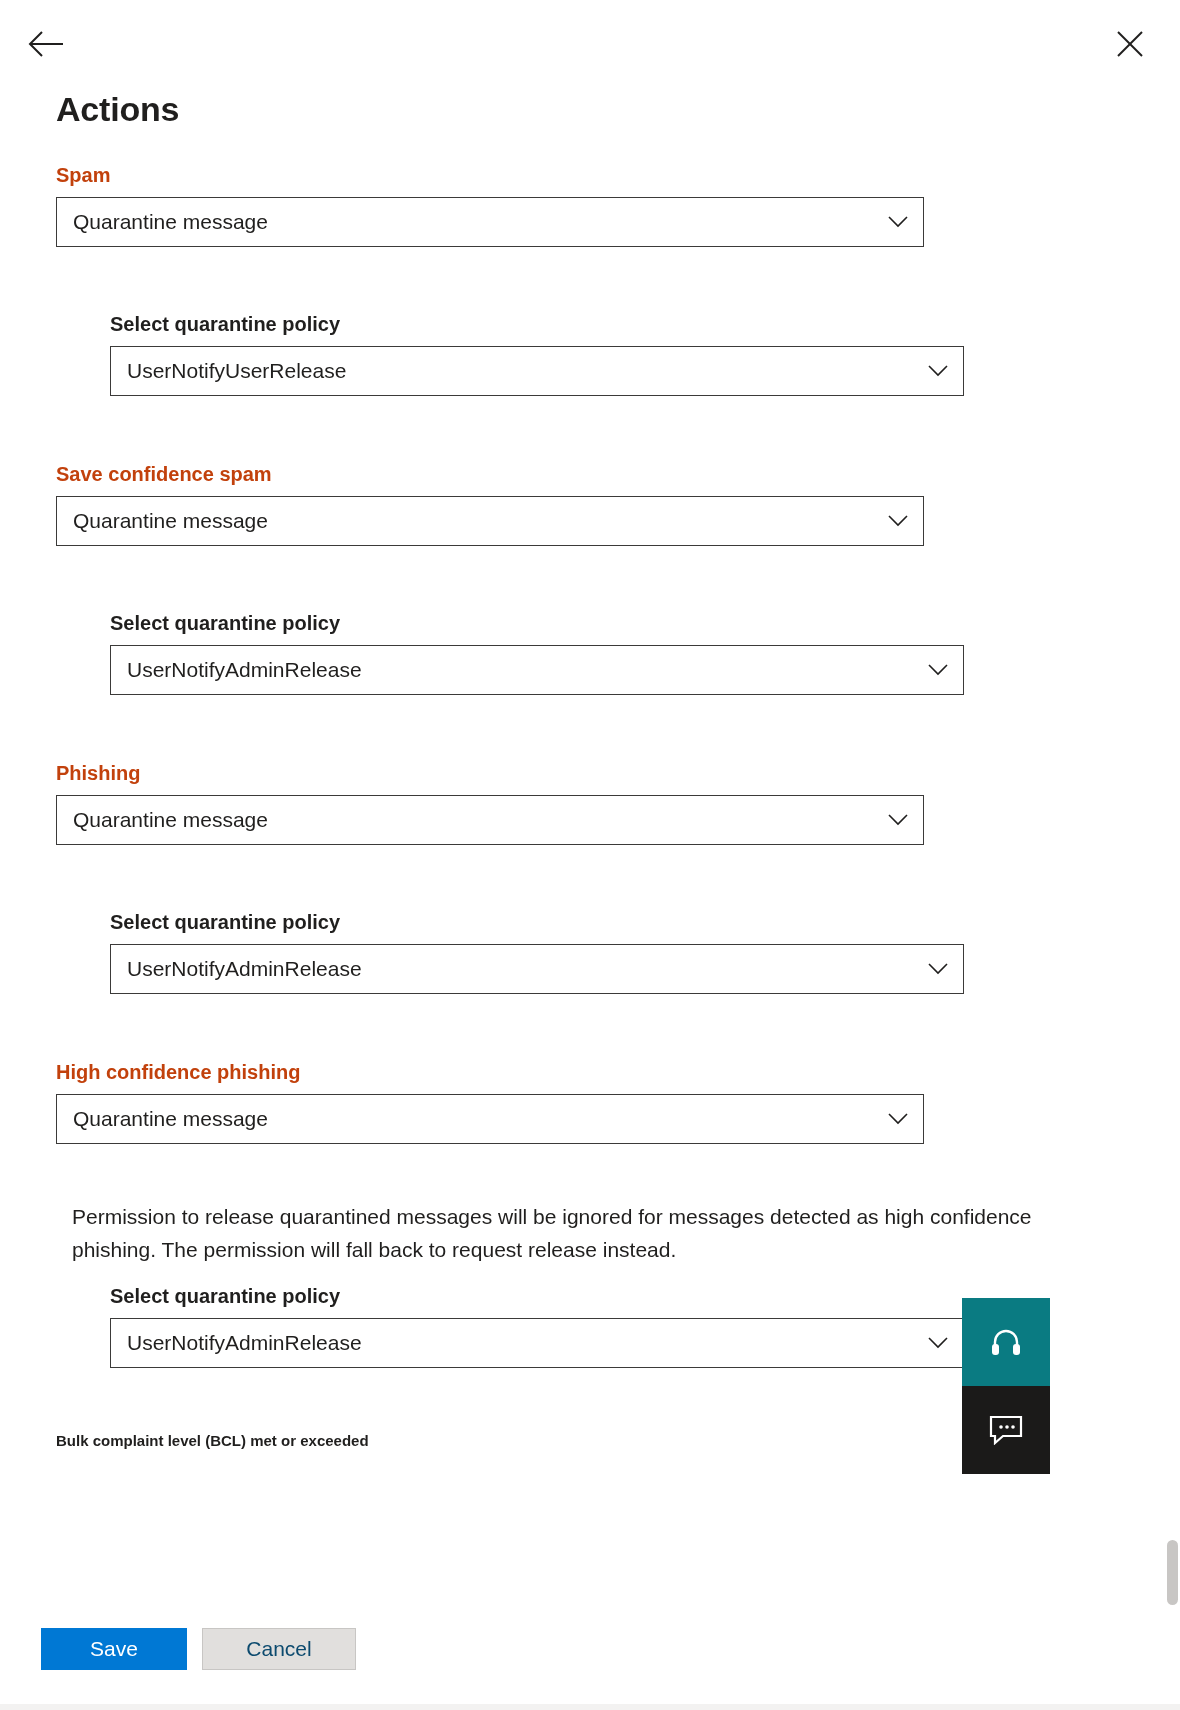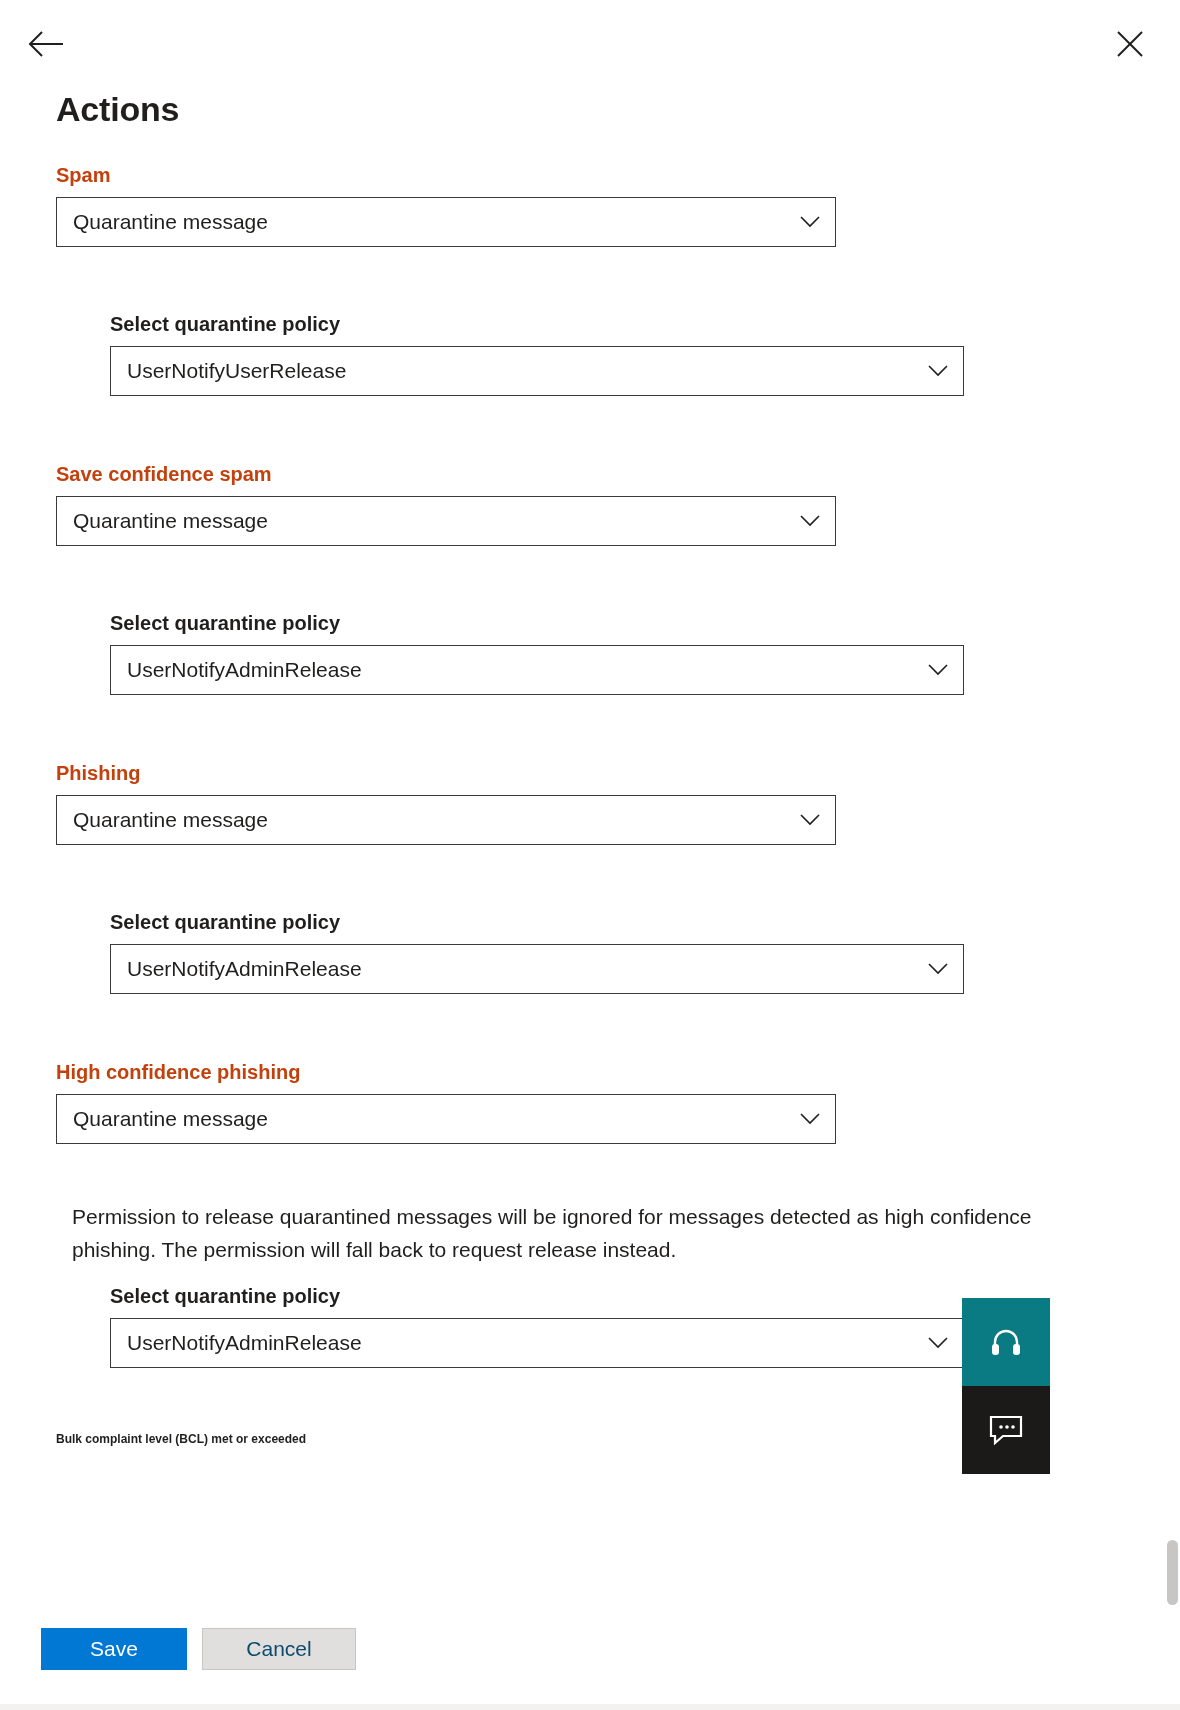--- a/index.html
+++ b/index.html
@@ -103,21 +103,21 @@
     right: 14px;
     top: 50%;
     transform: translateY(-50%);
     width: 22px;
     height: 22px;
     display: flex;
     align-items: center;
     justify-content: center;
   }
 
-  .primary-dd { width: 780px; }
+  .primary-dd { width: 868px; }
 
   .sub-block {
     position: absolute;
     left: 110px;
   }
   .sub-label {
     font-size: 20px;
     font-weight: 600;
     color: #201f1e;
     margin-bottom: 10px;
@@ -130,21 +130,21 @@
     left: 56px;
     width: 980px;
     font-size: 21px;
     line-height: 33px;
     color: #201f1e;
   }
 
   .cut-label {
     position: absolute;
     left: 56px;
-    font-size: 12px;
+    font-size: 15px;
     font-weight: 600;
     color: #201f1e;
   }
 
   
   .footer {
     position: absolute;
     left: 0;
     bottom: 0;
     width: 1180px;

